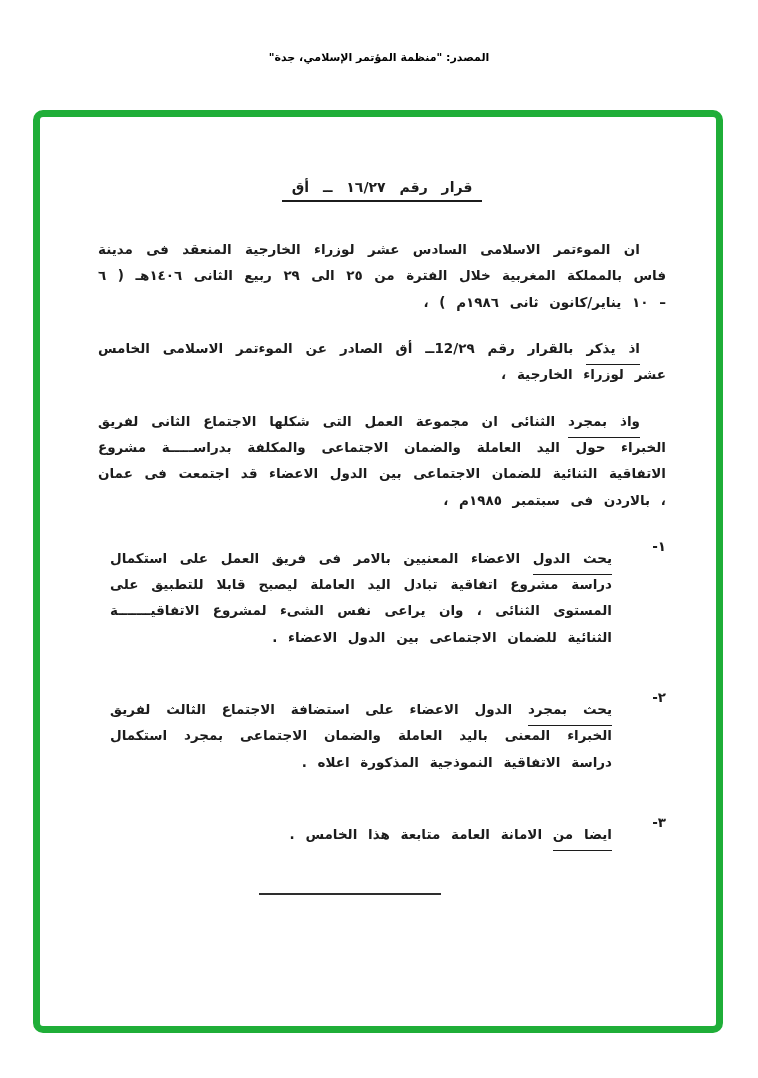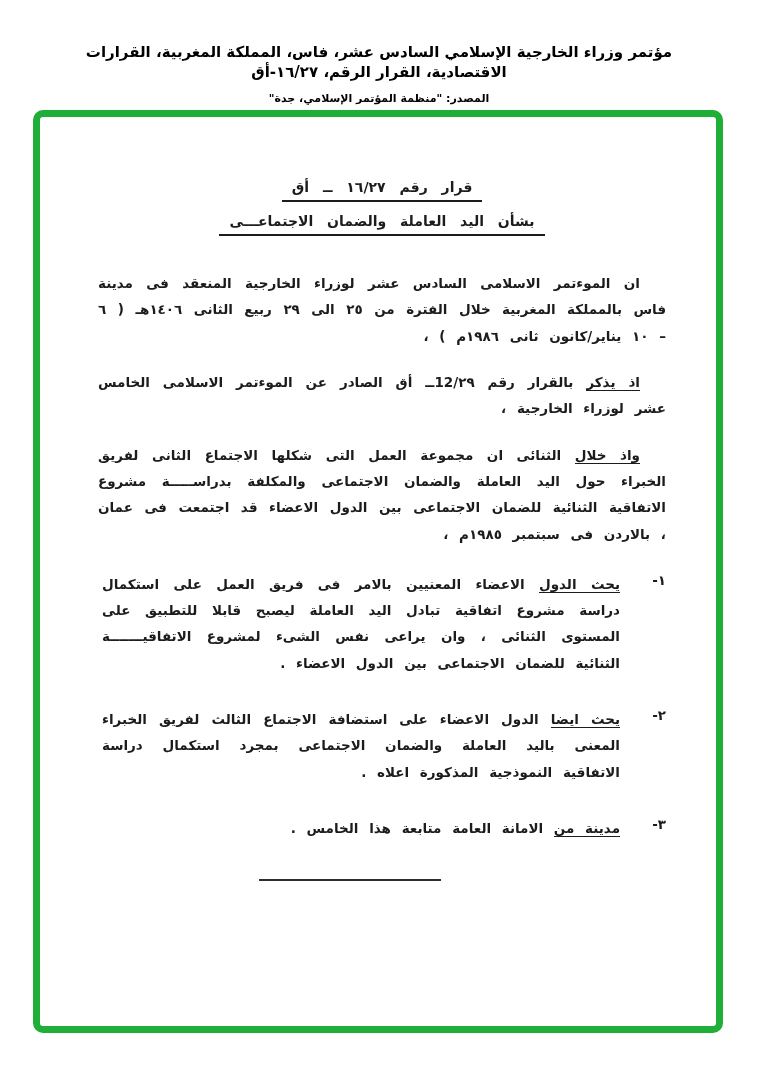--- a/index.html
+++ b/index.html
@@ -25,79 +25,75 @@
   }
   .title-block { text-align:center; margin-bottom:34px; }
   .title-line { margin-bottom:11px; font-size:14px; }
   .title-line > span {
     display:inline-block; border-bottom:2px solid #1c1c1c;
     padding:0 10px 5px; word-spacing:9px;
   }
   .para { margin:0 0 20px; line-height:1.95; text-align:justify; }
   .p-indent { text-indent:26px; }
   u.lead {
-    text-decoration:none; border-bottom:1.6px solid #1c1c1c; padding-bottom:0;
+    text-decoration:none; border-bottom:1.6px solid #1c1c1c; padding-bottom:8px;
   }
   .item { display:flex; gap:18px; margin-bottom:22px; }
   .item-num { flex:0 0 24px; line-height:1.95; }
-  .item-text { margin:4px; flex:1; line-height:1.95; text-align:justify; }
+  .item-text { margin:12px; flex:1; line-height:1.95; text-align:justify; }
   .closing-rule {
     width:182px; height:2px; background:#2e2e2e;
     margin:34px auto 0; transform:translateX(-32px);
   }
 </style>
 </head>
 <body>
 
 <div class="citation-header">
-  <div class="citation-line">مؤتمر وزراء الخارجية الإسلامي السادس عشر، فاس، المملكة المغربية، القرارات الاقتصادية، القرار الرقم، ١٦/٢٧-أق</div>
   <div class="source-line">المصدر:  "منظمة المؤتمر الإسلامي، جدة"</div>
 </div>
 
 <div class="scan-frame" style="border-color: rgb(31, 174, 56);">
   <div class="doc">
 
     <div class="title-block">
       <div class="title-line">
         <span>قرار رقم  ١٦/٢٧ ــ أق</span>
-      </div>
-      <div class="title-line">
-        <span>بشأن اليد العاملة والضمان الاجتماعـــى</span>
       </div>
     </div>
 
     <p class="para p-indent">
       <span>ان الموءتمر الاسلامى السادس عشر لوزراء الخارجية المنعقد فى مدينة فاس بالمملكة المغربية خلال الفترة من ٢٥ الى ٢٩ ربيع الثانى ١٤٠٦هـ ( ⁦٦ – ١٠⁩ يناير/كانون ثانى ١٩٨٦م ) ،</span>
     </p>
 
     <p class="para p-indent">
       <u class="lead">اذ يذكر</u><span> بالقرار رقم  12/٢٩ــ أق  الصادر عن الموءتمر الاسلامى الخامس عشر لوزراء الخارجية ،</span>
     </p>
 
     <p class="para p-indent">
-      <u class="lead">واذ خلال</u><span>  الثنائى ان مجموعة العمل التى شكلها الاجتماع الثانى لفريق الخبراء حول اليد العاملة والضمان الاجتماعى والمكلفة بدراســـــة مشروع الاتفاقية الثنائية للضمان الاجتماعى بين الدول الاعضاء  قد اجتمعت فى عمان ، بالاردن فى سبتمبر ١٩٨٥م ،</span>
+      <u class="lead">واذ بمجرد</u><span>  الثنائى ان مجموعة العمل التى شكلها الاجتماع الثانى لفريق الخبراء حول اليد العاملة والضمان الاجتماعى والمكلفة بدراســـــة مشروع الاتفاقية الثنائية للضمان الاجتماعى بين الدول الاعضاء  قد اجتمعت فى عمان ، بالاردن فى سبتمبر ١٩٨٥م ،</span>
     </p>
 
 
     <div class="item">
       <span class="item-num">١-</span>
       <p class="item-text">
         <u class="lead">يحث الدول</u><span> الاعضاء المعنيين بالامر فى فريق العمل على استكمال دراسة مشروع اتفاقية تبادل اليد العاملة ليصبح قابلا للتطبيق على المستوى الثنائى ، وان يراعى نفس الشىء لمشروع الاتفاقيـــــــة الثنائية للضمان الاجتماعى بين الدول الاعضاء .</span>
       </p>
     </div>
 
     <div class="item">
       <span class="item-num">٢-</span>
       <p class="item-text">
-        <u class="lead">يحث ايضا</u><span>  الدول الاعضاء على استضافة الاجتماع الثالث لفريق الخبراء المعنى باليد العاملة والضمان الاجتماعى بمجرد استكمال دراسة الاتفاقية النموذجية المذكورة اعلاه .</span>
+        <u class="lead">يحث بمجرد</u><span>  الدول الاعضاء على استضافة الاجتماع الثالث لفريق الخبراء المعنى باليد العاملة والضمان الاجتماعى بمجرد استكمال دراسة الاتفاقية النموذجية المذكورة اعلاه .</span>
       </p>
     </div>
 
     <div class="item">
       <span class="item-num">٣-</span>
       <p class="item-text">
-        <u class="lead">مدينة من</u><span>  الامانة العامة متابعة هذا الخامس .</span>
+        <u class="lead">ايضا من</u><span>  الامانة العامة متابعة هذا الخامس .</span>
       </p>
     </div>
 
     <div class="closing-rule"></div>
   </div>
 </div>
 
 </body></html>

